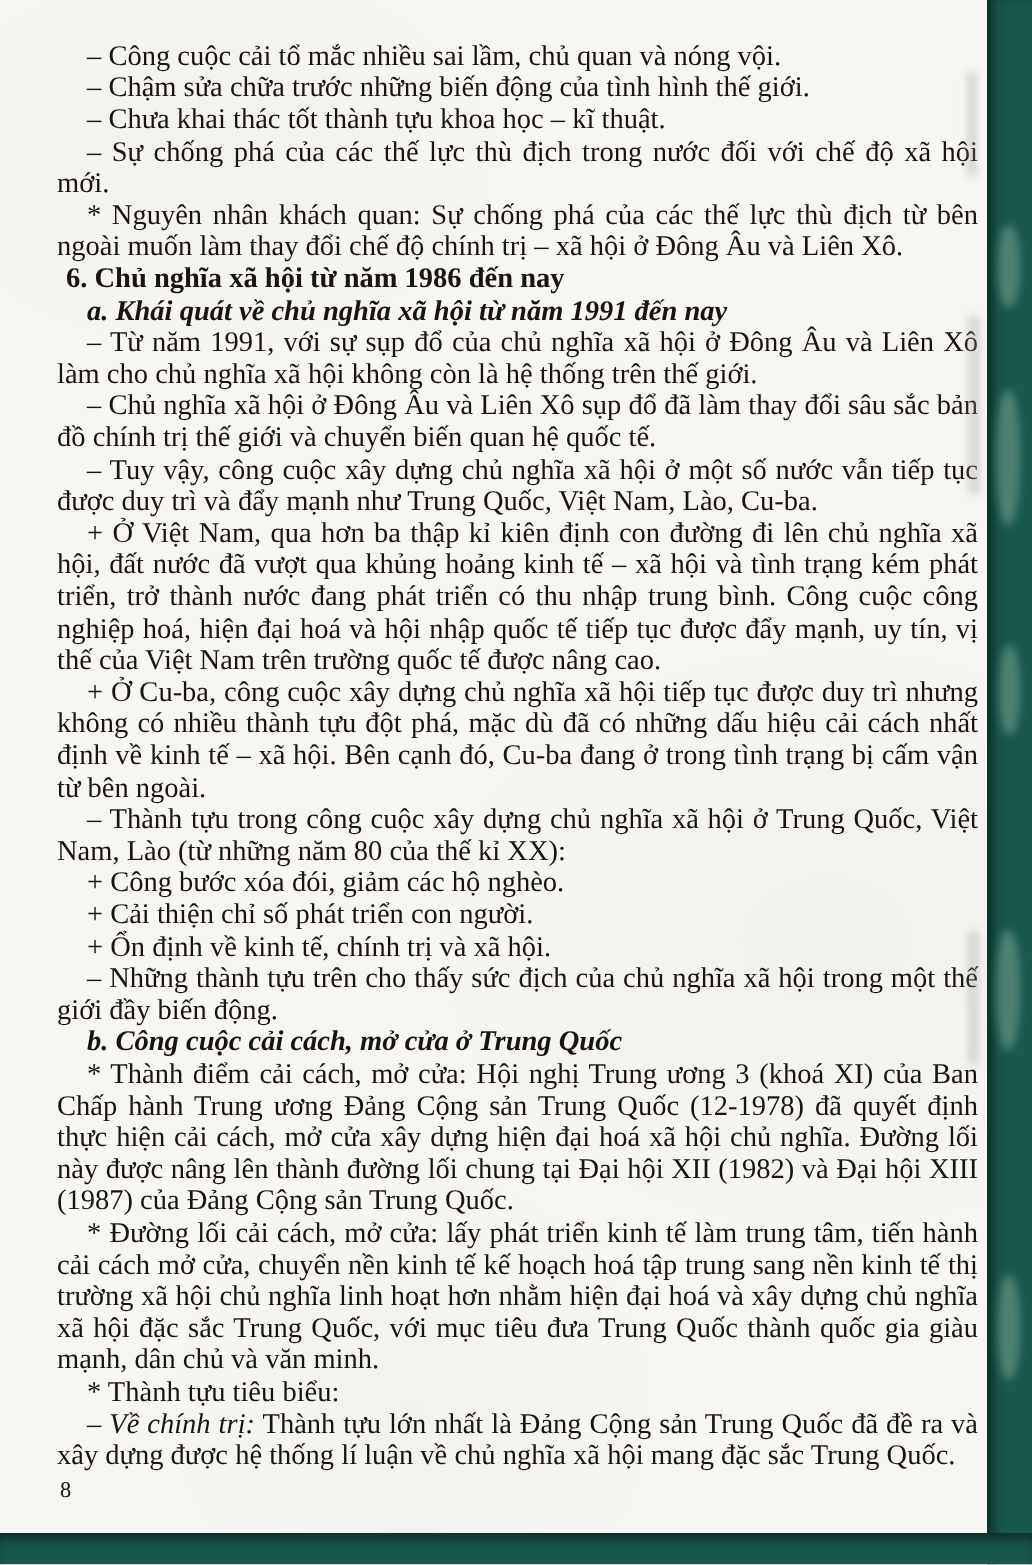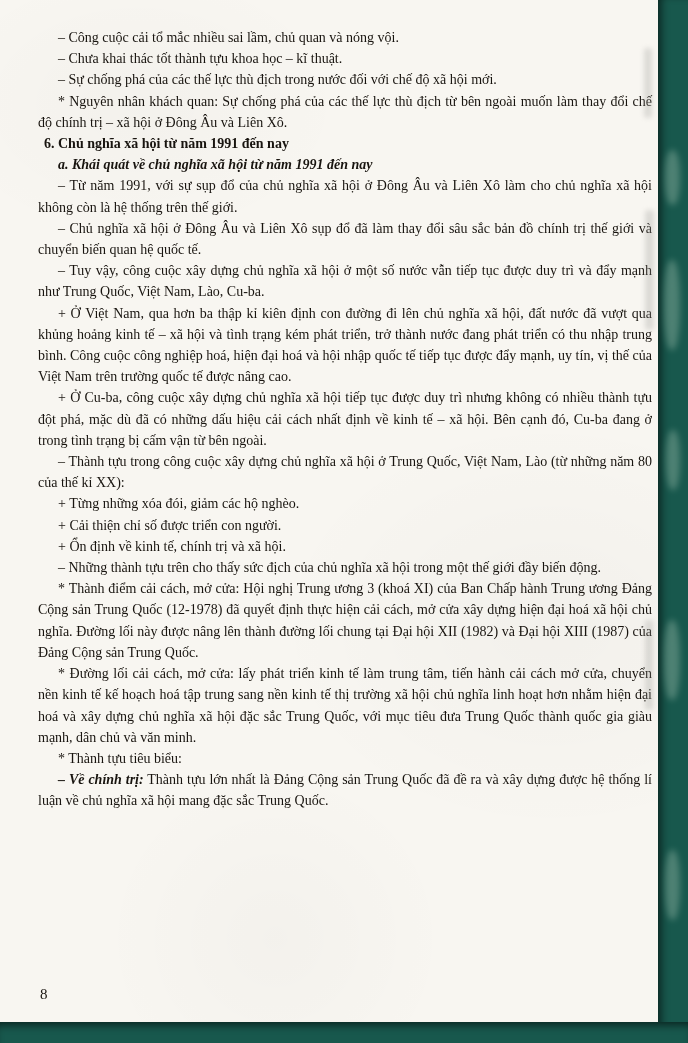--- a/index.html
+++ b/index.html
@@ -23,29 +23,29 @@
       radial-gradient(ellipse 300px 200px at 20% 10%, rgba(0,0,0,0.02), transparent 70%),
       radial-gradient(ellipse 400px 300px at 80% 60%, rgba(0,0,0,0.025), transparent 70%),
       radial-gradient(ellipse 250px 250px at 40% 90%, rgba(0,0,0,0.02), transparent 70%);
     pointer-events: none;
   }
   .text-column {
     position: absolute;
     left: 38px; top: 27px;
     width: 614px;
     color: var(--ink, #18140f);
-    font-size: 14px;
+    font-size: 19px;
     line-height: 21.2px;
     text-align: justify;
   }
   p.para { margin: 0; text-indent: 20px; }
   p.heading { font-weight: 700; text-indent: 6px; }
   p.subheading { font-weight: 700; font-style: italic; }
   .lead-italic { }
-  .lead-bold-italic { font-style: italic; font-weight: 700; margin-top: 36px; }
+  .lead-bold-italic { font-style: italic; font-weight: 400; margin-top: 36px; }
   .page-number {
     position: absolute;
     left: 40px; top: 986px;
     font-size: 15px;
     color: var(--ink, #18140f);
   }
   
   .edge-right {
     position: absolute; top: 0; right: 0;
     width: 30px; height: 100%;
@@ -73,35 +73,37 @@
     opacity: 0.30;
   }
 </style>
 </head>
 <body>
 
 <div class="page" style="--edge: #18584d; --paper: #f8f6f1; --ink: #18140f;">
 
   <div class="text-column" id="text-column">
       <p class="para normal">– Công cuộc cải tổ mắc nhiều sai lầm, chủ quan và nóng vội.</p>
+      <p class="para normal">– Chậm sửa chữa trước những biến động của tình hình thế giới.</p>
       <p class="para normal">– Chưa khai thác tốt thành tựu khoa học – kĩ thuật.</p>
       <p class="para normal">– Sự chống phá của các thế lực thù địch trong nước đối với chế độ xã hội mới.</p>
       <p class="para normal"><span class="lead-italic">* Nguyên nhân khách quan:</span> Sự chống phá của các thế lực thù địch từ bên ngoài muốn làm thay đổi chế độ chính trị – xã hội ở Đông Âu và Liên Xô.</p>
-      <p class="para heading">6. Chủ nghĩa xã hội từ năm 1991 đến nay</p>
+      <p class="para heading">6. Chủ nghĩa xã hội từ năm 1986 đến nay</p>
       <p class="para subheading">a. Khái quát về chủ nghĩa xã hội từ năm 1991 đến nay</p>
       <p class="para normal">– Từ năm 1991, với sự sụp đổ của chủ nghĩa xã hội ở Đông Âu và Liên Xô làm cho chủ nghĩa xã hội không còn là hệ thống trên thế giới.</p>
       <p class="para normal">– Chủ nghĩa xã hội ở Đông Âu và Liên Xô sụp đổ đã làm thay đổi sâu sắc bản đồ chính trị thế giới và chuyển biến quan hệ quốc tế.</p>
       <p class="para normal">– Tuy vậy, công cuộc xây dựng chủ nghĩa xã hội ở một số nước vẫn tiếp tục được duy trì và đẩy mạnh như Trung Quốc, Việt Nam, Lào, Cu-ba.</p>
       <p class="para normal">+ Ở Việt Nam, qua hơn ba thập kỉ kiên định con đường đi lên chủ nghĩa xã hội, đất nước đã vượt qua khủng hoảng kinh tế – xã hội và tình trạng kém phát triển, trở thành nước đang phát triển có thu nhập trung bình. Công cuộc công nghiệp hoá, hiện đại hoá và hội nhập quốc tế tiếp tục được đẩy mạnh, uy tín, vị thế của Việt Nam trên trường quốc tế được nâng cao.</p>
       <p class="para normal">+ Ở Cu-ba, công cuộc xây dựng chủ nghĩa xã hội tiếp tục được duy trì nhưng không có nhiều thành tựu đột phá, mặc dù đã có những dấu hiệu cải cách nhất định về kinh tế – xã hội. Bên cạnh đó, Cu-ba đang ở trong tình trạng bị cấm vận từ bên ngoài.</p>
       <p class="para normal">– Thành tựu trong công cuộc xây dựng chủ nghĩa xã hội ở Trung Quốc, Việt Nam, Lào (từ những năm 80 của thế kỉ XX):</p>
-      <p class="para normal">+ Từng những xóa đói, giảm các hộ nghèo.</p>
-      <p class="para normal">+ Cải thiện chỉ số được triển con người.</p>
+      <p class="para normal">+ Công bước xóa đói, giảm các hộ nghèo.</p>
+      <p class="para normal">+ Cải thiện chỉ số phát triển con người.</p>
       <p class="para normal">+ Ổn định về kinh tế, chính trị và xã hội.</p>
       <p class="para normal">– Những thành tựu trên cho thấy sức địch của chủ nghĩa xã hội trong một thế giới đầy biến động.</p>
+      <p class="para subheading">b. Công cuộc cải cách, mở cửa ở Trung Quốc</p>
       <p class="para normal"><span class="lead-italic">* Thành điểm cải cách, mở cửa:</span> Hội nghị Trung ương 3 (khoá XI) của Ban Chấp hành Trung ương Đảng Cộng sản Trung Quốc (12-1978) đã quyết định thực hiện cải cách, mở cửa xây dựng hiện đại hoá xã hội chủ nghĩa. Đường lối này được nâng lên thành đường lối chung tại Đại hội XII (1982) và Đại hội XIII (1987) của Đảng Cộng sản Trung Quốc.</p>
       <p class="para normal"><span class="lead-italic">* Đường lối cải cách, mở cửa:</span> lấy phát triển kinh tế làm trung tâm, tiến hành cải cách mở cửa, chuyển nền kinh tế kế hoạch hoá tập trung sang nền kinh tế thị trường xã hội chủ nghĩa linh hoạt hơn nhằm hiện đại hoá và xây dựng chủ nghĩa xã hội đặc sắc Trung Quốc, với mục tiêu đưa Trung Quốc thành quốc gia giàu mạnh, dân chủ và văn minh.</p>
       <p class="para normal"><span class="lead-italic">* Thành tựu tiêu biểu:</span></p>
       <p class="para normal"><span class="lead-bold-italic">– Về chính trị:</span> Thành tựu lớn nhất là Đảng Cộng sản Trung Quốc đã đề ra và xây dựng được hệ thống lí luận về chủ nghĩa xã hội mang đặc sắc Trung Quốc.</p>
     </div>
 
   <div class="ghost-text" style="right:36px; top:48px;  width:8px; height:70px;"></div>
   <div class="ghost-text" style="right:34px; top:210px; width:9px; height:120px;"></div>
   <div class="ghost-text" style="right:35px; top:620px; width:8px; height:90px;"></div>
 

